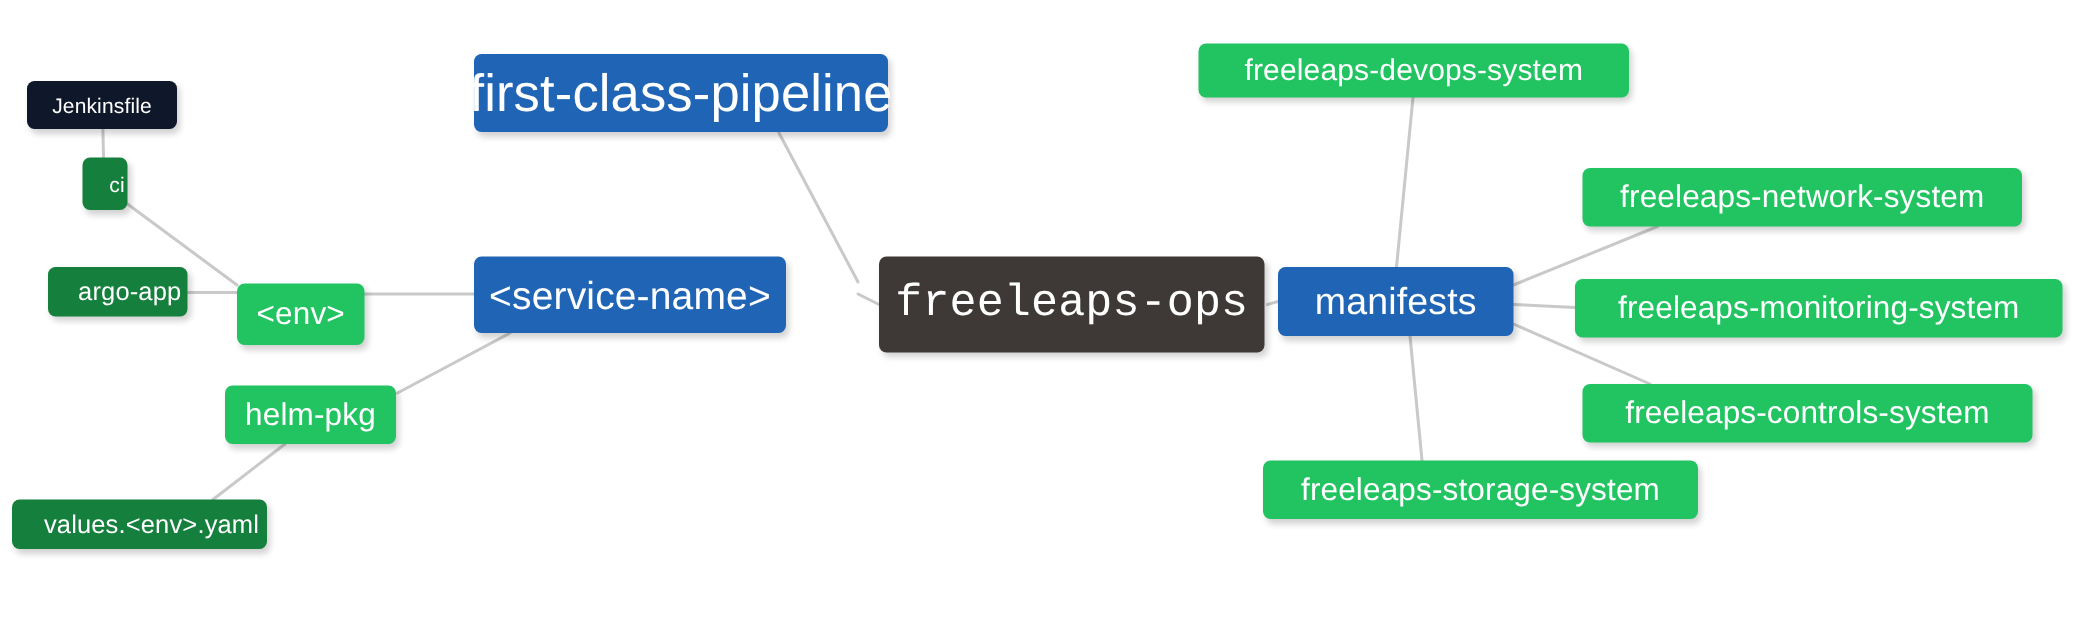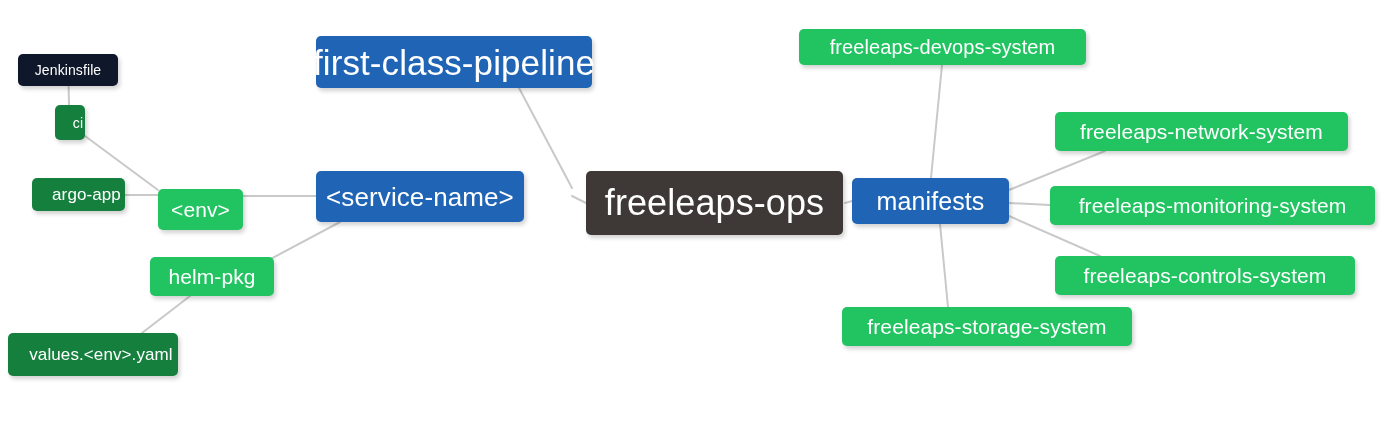--- a/index.html
+++ b/index.html
@@ -57,29 +57,29 @@
       <line x1="158" y1="195" x2="125" y2="195" stroke="#c9c9c9" stroke-width="2" stroke-linecap="round"></line>
       <line x1="69" y1="105" x2="68" y2="58" stroke="#c9c9c9" stroke-width="2" stroke-linecap="round"></line>
       <line x1="190" y1="296" x2="142" y2="333" stroke="#c9c9c9" stroke-width="2" stroke-linecap="round"></line>
       <line x1="931" y1="178" x2="942" y2="65" stroke="#c9c9c9" stroke-width="2" stroke-linecap="round"></line>
       <line x1="1009" y1="190" x2="1105" y2="151" stroke="#c9c9c9" stroke-width="2" stroke-linecap="round"></line>
       <line x1="1009" y1="203" x2="1050" y2="205" stroke="#c9c9c9" stroke-width="2" stroke-linecap="round"></line>
       <line x1="1009" y1="216" x2="1100" y2="256" stroke="#c9c9c9" stroke-width="2" stroke-linecap="round"></line>
       <line x1="940" y1="224" x2="948" y2="307" stroke="#c9c9c9" stroke-width="2" stroke-linecap="round"></line>
     </svg>
   <div id="node-layer">
-      <div class="node n-root" style="left: 586px; top: 171px; width: 257px; height: 64px; font-size: 36px;">freeleaps-ops</div>
+      <div class="node n-root" style="left: 586px; top: 171px; width: 257px; height: 64px; font-size: 30px; font-family: Liberation Mono, monospace;">freeleaps-ops</div>
       <div class="node n-blue" style="left: 316px; top: 171px; width: 208px; height: 51px; font-size: 26px;">&lt;service-name&gt;</div>
       <div class="node n-blue" style="left: 316px; top: 36px; width: 276px; height: 52px; font-size: 35px;">first-class-pipeline</div>
       <div class="node n-blue" style="left: 852px; top: 178px; width: 157px; height: 46px; font-size: 25px;">manifests</div>
       <div class="node n-green" style="left: 158px; top: 175px; width: 85px; height: 41px; font-size: 21px; margin-top: 14px;">&lt;env&gt;</div>
-      <div class="node n-green" style="left: 150px; top: 257px; width: 124px; height: 39px; font-size: 21px;">helm-pkg</div>
+      <div class="node n-green" style="left: 150px; top: 257px; width: 114px; height: 39px; font-size: 21px;">helm-pkg</div>
       <div class="node n-orange" style="left: 18px; top: 26px; width: 100px; height: 32px; font-size: 14px;">Jenkinsfile</div>
       <div class="node n-red" style="left: 55px; top: 105px; width: 30px; height: 35px; font-size: 14px;">ci</div>
       <div class="node n-red" style="left: 32px; top: 178px; width: 93px; height: 33px; font-size: 17px; text-align: right;">argo-app</div>
-      <div class="node n-red" style="left: 8px; top: 333px; width: 170px; height: 43px; font-size: 17px;">values.&lt;env&gt;.yaml</div>
+      <div class="node n-red" style="left: 8px; top: 333px; width: 170px; height: 33px; font-size: 17px;">values.&lt;env&gt;.yaml</div>
       <div class="node n-green" style="left: 799px; top: 29px; width: 287px; height: 36px; font-size: 20px;">freeleaps-devops-system</div>
       <div class="node n-green" style="left: 1055px; top: 112px; width: 293px; height: 39px; font-size: 21px;">freeleaps-network-system</div>
       <div class="node n-green" style="left: 1050px; top: 186px; width: 325px; height: 39px; font-size: 21px;">freeleaps-monitoring-system</div>
       <div class="node n-green" style="left: 1055px; top: 256px; width: 300px; height: 39px; font-size: 21px;">freeleaps-controls-system</div>
       <div class="node n-green" style="left: 815px; top: 307px; width: 290px; height: 39px; font-size: 21px; margin-left: 27px;">freeleaps-storage-system</div>
     </div>
 </div>
 
 </body></html>

